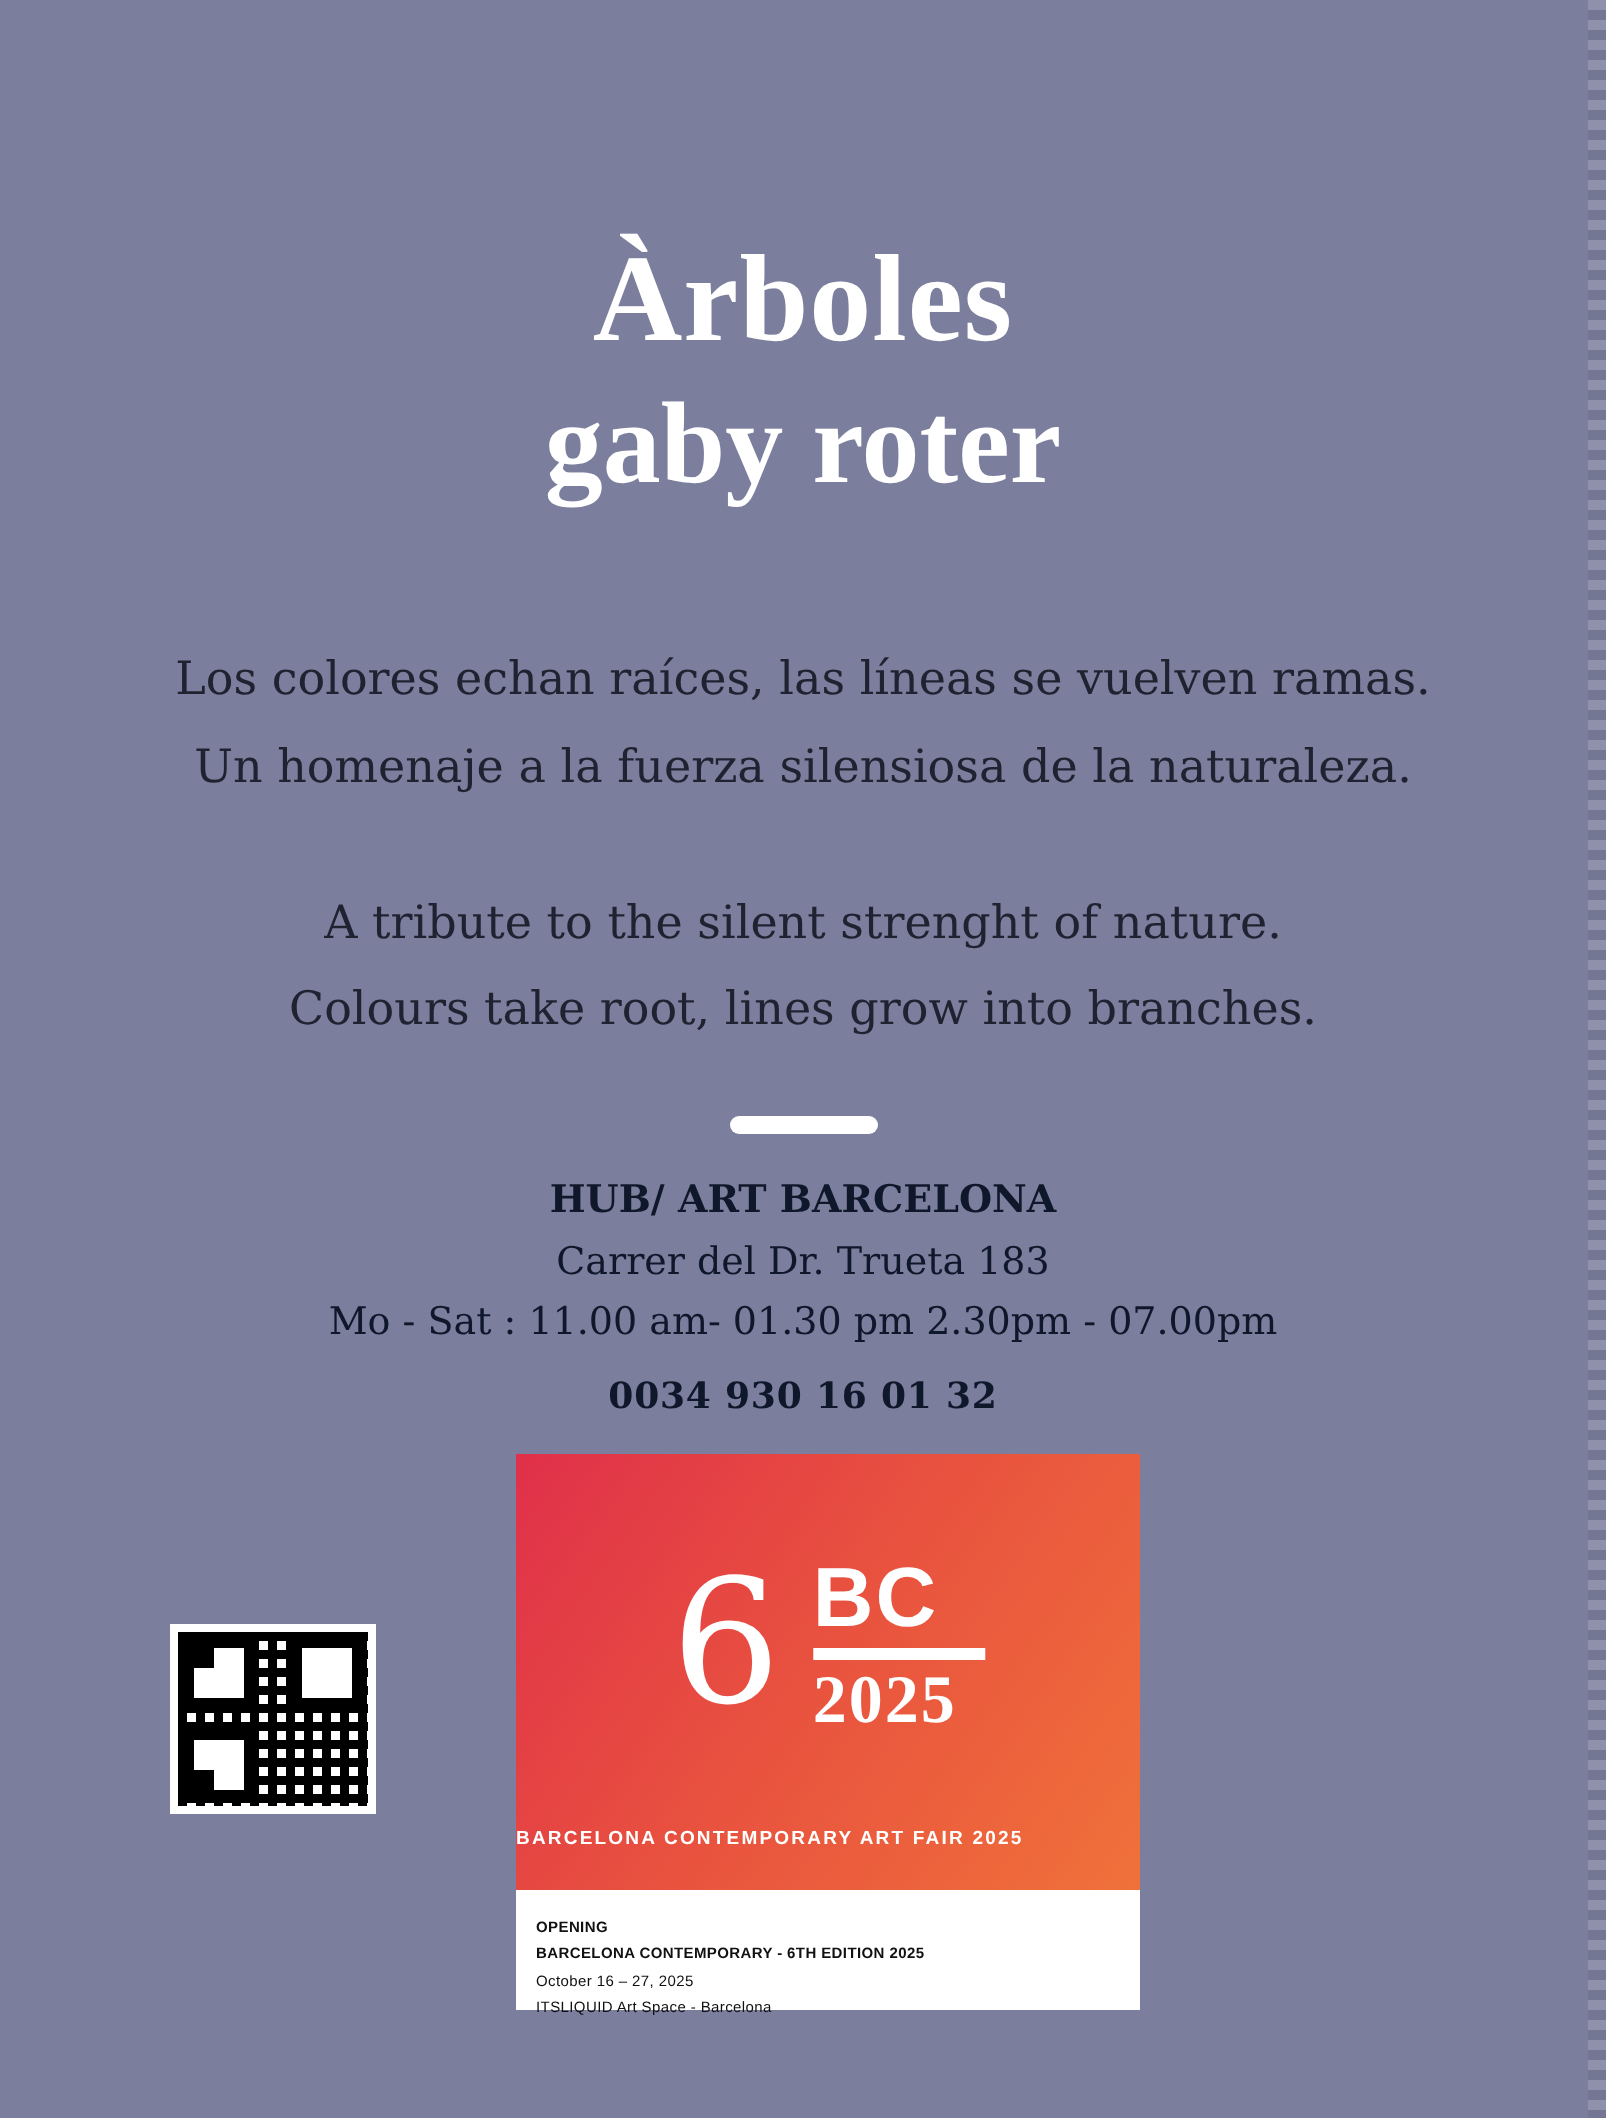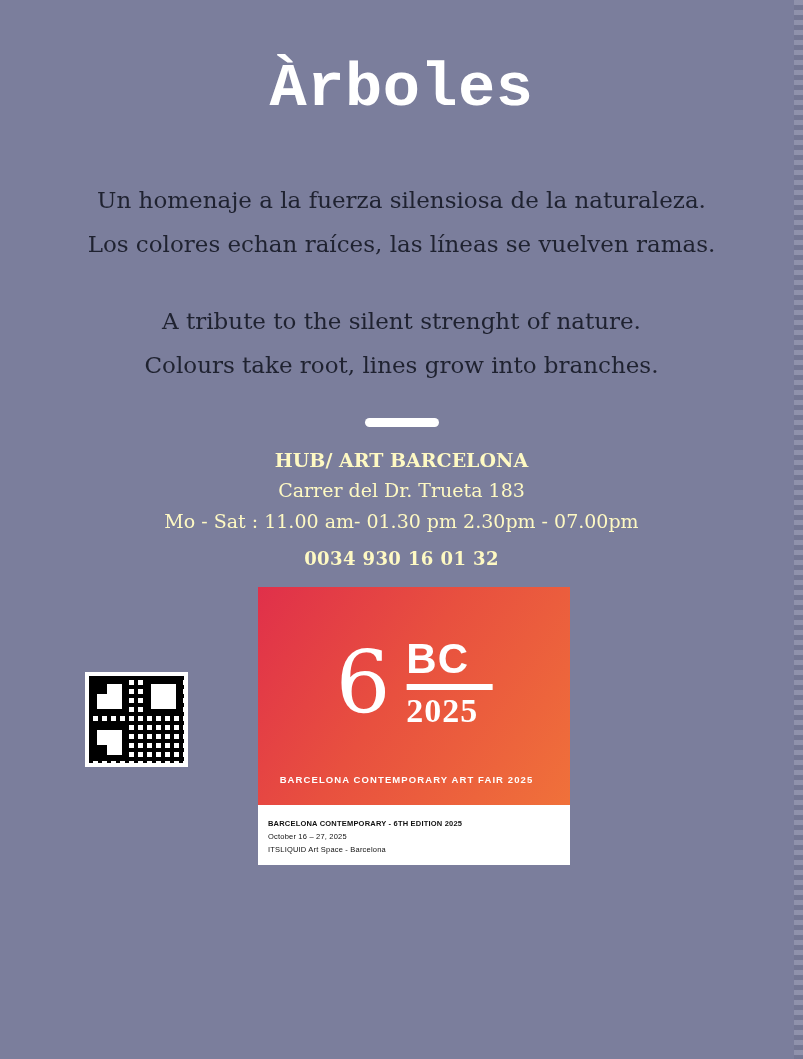--- a/index.html
+++ b/index.html
@@ -31,24 +31,24 @@
     background: repeating-linear-gradient(
       to bottom,
       #9a9cb4 0px,
       #9a9cb4 5px,
       #70738f 5px,
       #70738f 10px
     );
     opacity: .65;
   }
   .title-block {
-    margin-top: 56px;
+    margin-top: 118px;
     text-align: center;
     color: #ffffff;
-    font-family: Liberation Mono, monospace;
+    font-family: Liberation Serif, serif;
   }
   .title-line1 {
     font-size: 62px;
     font-weight: bold;
     letter-spacing: 0.5px;
     line-height: 1.05;
   }
   .title-line2 {
     font-size: 58px;
     font-weight: bold;
@@ -74,21 +74,21 @@
   .divider {
     margin-top: 30px;
     width: 74px;
     height: 9px;
     border-radius: 5px;
     background: #ffffff;
   }
   .venue {
     margin-top: 18px;
     text-align: center;
-    color: #fef9c3;
+    color: #0f172a;
     font-family: "DejaVu Serif", serif;
   }
   .venue .vline {
     font-size: 19px;
     font-weight: bold;
     line-height: 1.6;
   }
   .venue .vline.sub {
     font-weight: normal;
   }
@@ -223,21 +223,21 @@
     font-weight: bold;
     font-size: 34px;
     line-height: 1;
     letter-spacing: 1px;
   }
   .flyer-fairline {
     position: absolute;
     left: 0;
     right: 15px;
     bottom: 20px;
-    text-align: center;
+    text-align: left;
     color: #ffffff;
     font-size: 9.5px;
     font-weight: bold;
     letter-spacing: 1.1px;
     font-family: "Liberation Sans", sans-serif;
   }
   .flyer-info {
     padding: 12px 10px 0 10px;
     color: #111111;
     font-family: "Liberation Sans", sans-serif;
@@ -249,25 +249,26 @@
 </style>
 </head>
 <body>
 
 <div class="poster">
 
   <div class="edge-strip"></div>
 
   <div class="title-block">
     <div class="title-line1">Àrboles</div>
+    <div class="title-line2">gaby roter</div>
   </div>
 
   <div class="statement">
+    <span class="es">Los colores echan raíces, las líneas se vuelven ramas.</span>
     <span class="es">Un homenaje a la fuerza silensiosa de la naturaleza.</span>
-    <span class="es">Los colores echan raíces, las líneas se vuelven ramas.</span>
     <div class="gap"></div>
     <span class="en">A tribute to the silent strenght of nature.</span>
     <span class="en">Colours take root, lines grow into branches.</span>
   </div>
 
   <div class="divider"></div>
 
   <div class="venue">
     <div class="vline">HUB/ ART BARCELONA</div>
     <div class="vline sub">Carrer del Dr. Trueta 183</div>
@@ -292,20 +293,21 @@
           <div class="flyer-six">6</div>
           <div class="flyer-stack">
             <div class="flyer-bc">BC</div>
             <div class="flyer-rule"></div>
             <div class="flyer-year">2025</div>
           </div>
         </div>
         <div class="flyer-fairline">BARCELONA CONTEMPORARY ART FAIR 2025</div>
       </div>
       <div class="flyer-info">
+        <div class="b">OPENING</div>
         <div class="b">BARCELONA CONTEMPORARY - 6TH EDITION 2025</div>
         <div>October 16 – 27, 2025</div>
         <div>ITSLIQUID Art Space -  Barcelona</div>
       </div>
     </div>
 
   </div>
 
 </div>
 

